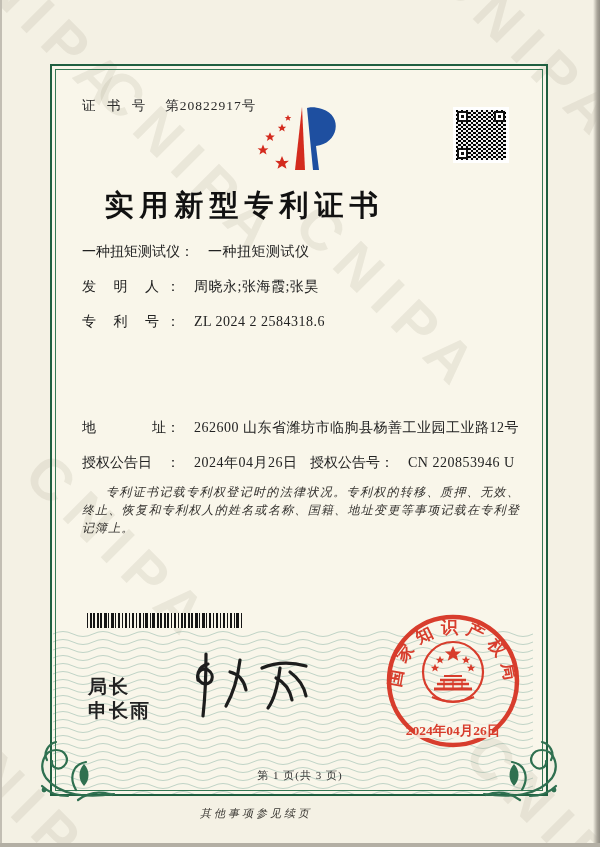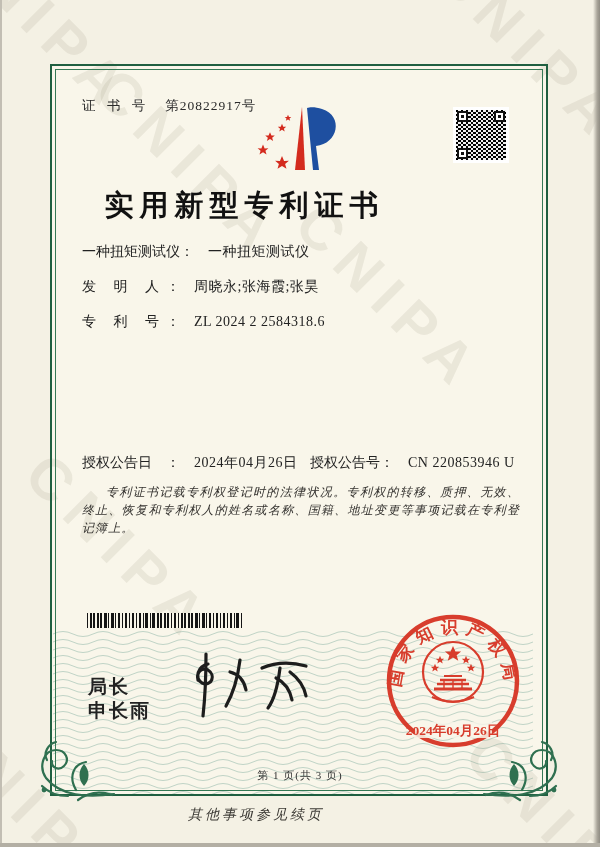--- a/index.html
+++ b/index.html
@@ -59,21 +59,21 @@
   .sig-title,.sig-name{
     position:absolute;left:88px;font-family:"Liberation Sans","DejaVu Sans",sans-serif;
     font-weight:700;font-size:19px;color:#222;letter-spacing:2px;
   }
   .sig-title{top:674px;} .sig-name{top:698px;}
   .sig-svg{position:absolute;left:180px;top:650px;}
   
   .seal{position:absolute;left:384px;top:612px;opacity:0.93;}
   
   .page-num{position:absolute;left:0;top:768px;width:600px;text-align:center;font-size:11px;color:#333;letter-spacing:1px;}
-  .cont-note{position:absolute;left:0;top:806px;width:512px;text-align:center;font-size:14px;color:#3a3833;letter-spacing:3px;font-style:italic;}
+  .cont-note{position:absolute;left:0;top:806px;width:512px;text-align:center;font-size:11px;color:#3a3833;letter-spacing:3px;font-style:italic;}
   
   .gui{position:absolute;left:53px;top:630px;}
   .flo{position:absolute;}
   .flo-l{left:26px;top:738px;}
   .flo-r{left:482px;top:738px;transform:scaleX(-1);}
   
   .edge{position:absolute;pointer-events:none;}
   .edge-r{right:0;top:0;width:7px;height:847px;background:linear-gradient(90deg,rgba(90,88,80,0),#a9a59a 60%,#8f8c82);}
   .edge-b{left:0;bottom:0;width:600px;height:4px;background:#b3afa4;}
   .edge-l{left:0;top:0;width:2px;height:847px;background:#c2beb3;}
@@ -173,20 +173,23 @@
 
   <div class="row" style="top:243px">
     <span class="flabel">一种扭矩测试仪</span><span class="colon">：</span><span class="fvalue">一种扭矩测试仪</span>
   </div>
   <div class="row" style="top:278px">
     <span class="flabel">发　 明　 人</span><span class="colon">：</span><span class="fvalue">周晓永;张海霞;张昊</span>
   </div>
   <div class="row" style="top:313px">
     <span class="flabel">专　 利　 号</span><span class="colon">：</span><span class="fvalue">ZL 2024 2 2584318.6</span>
   </div>
+  <div class="row" style="top:419px">
+    <span class="flabel">地　　　　址</span><span class="colon">：</span><span class="fvalue">262600 山东省潍坊市临朐县杨善工业园工业路12号</span>
+  </div>
   <div class="row" style="top:454px">
     <span class="flabel">授权公告日</span><span class="colon">：</span><span class="fvalue">2024年04月26日</span>
     <span class="grp2">
       <span class="flabel" style="min-width:0">授权公告号</span><span class="colon">：</span><span class="fvalue">CN 220853946 U</span>
     </span>
   </div>
 
   <div class="paras">
     <p>专利证书记载专利权登记时的法律状况。专利权的转移、质押、无效、终止、恢复和专利权人的姓名或名称、国籍、地址变更等事项记载在专利登记簿上。</p>
   </div>

